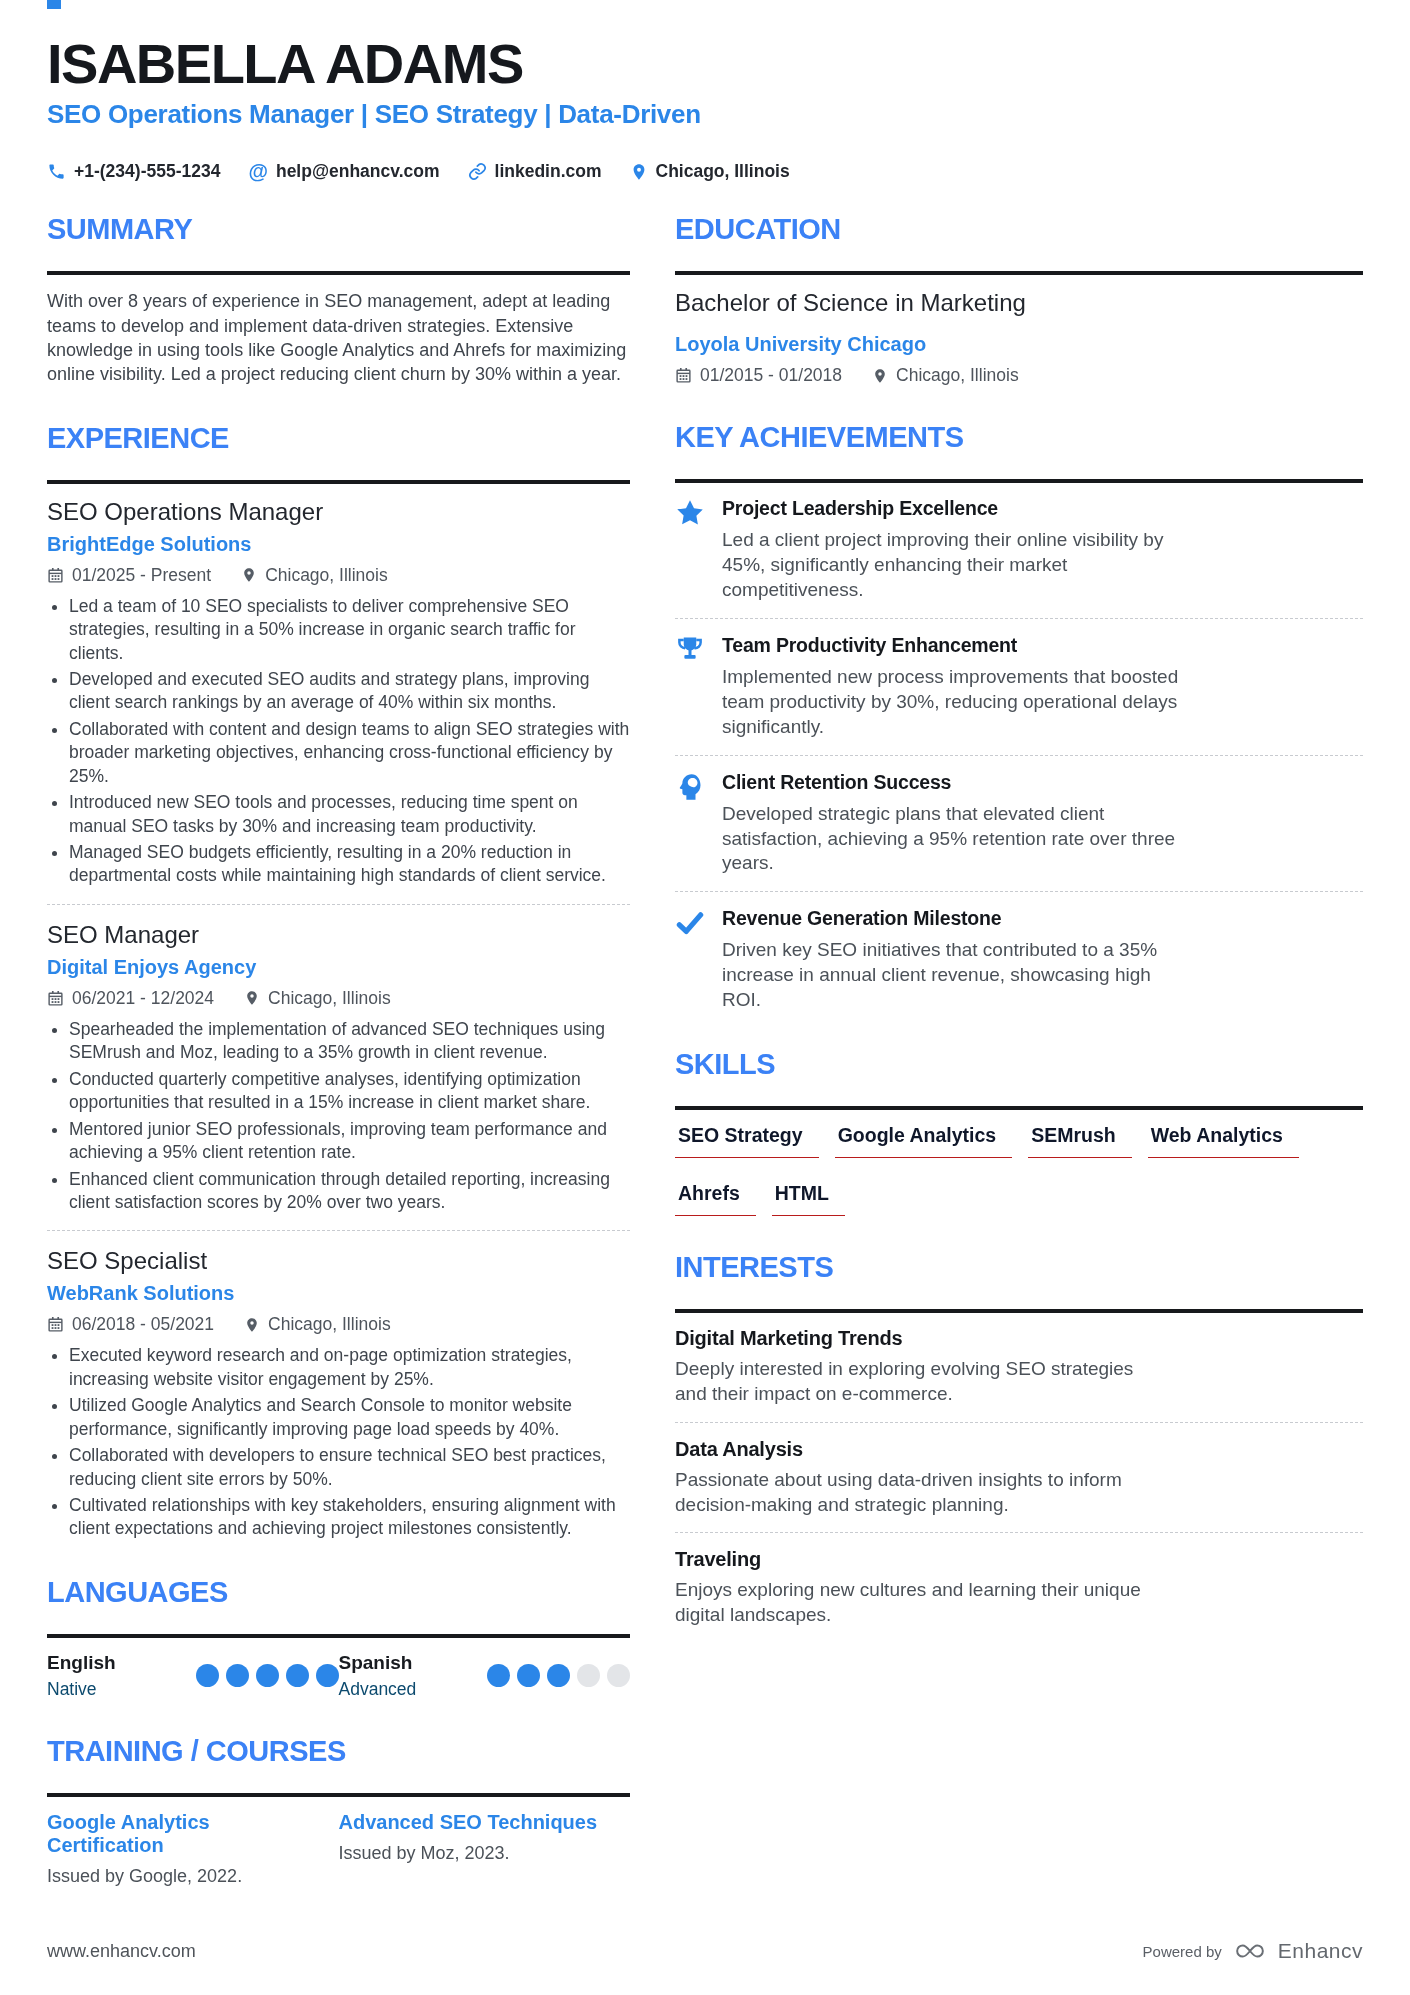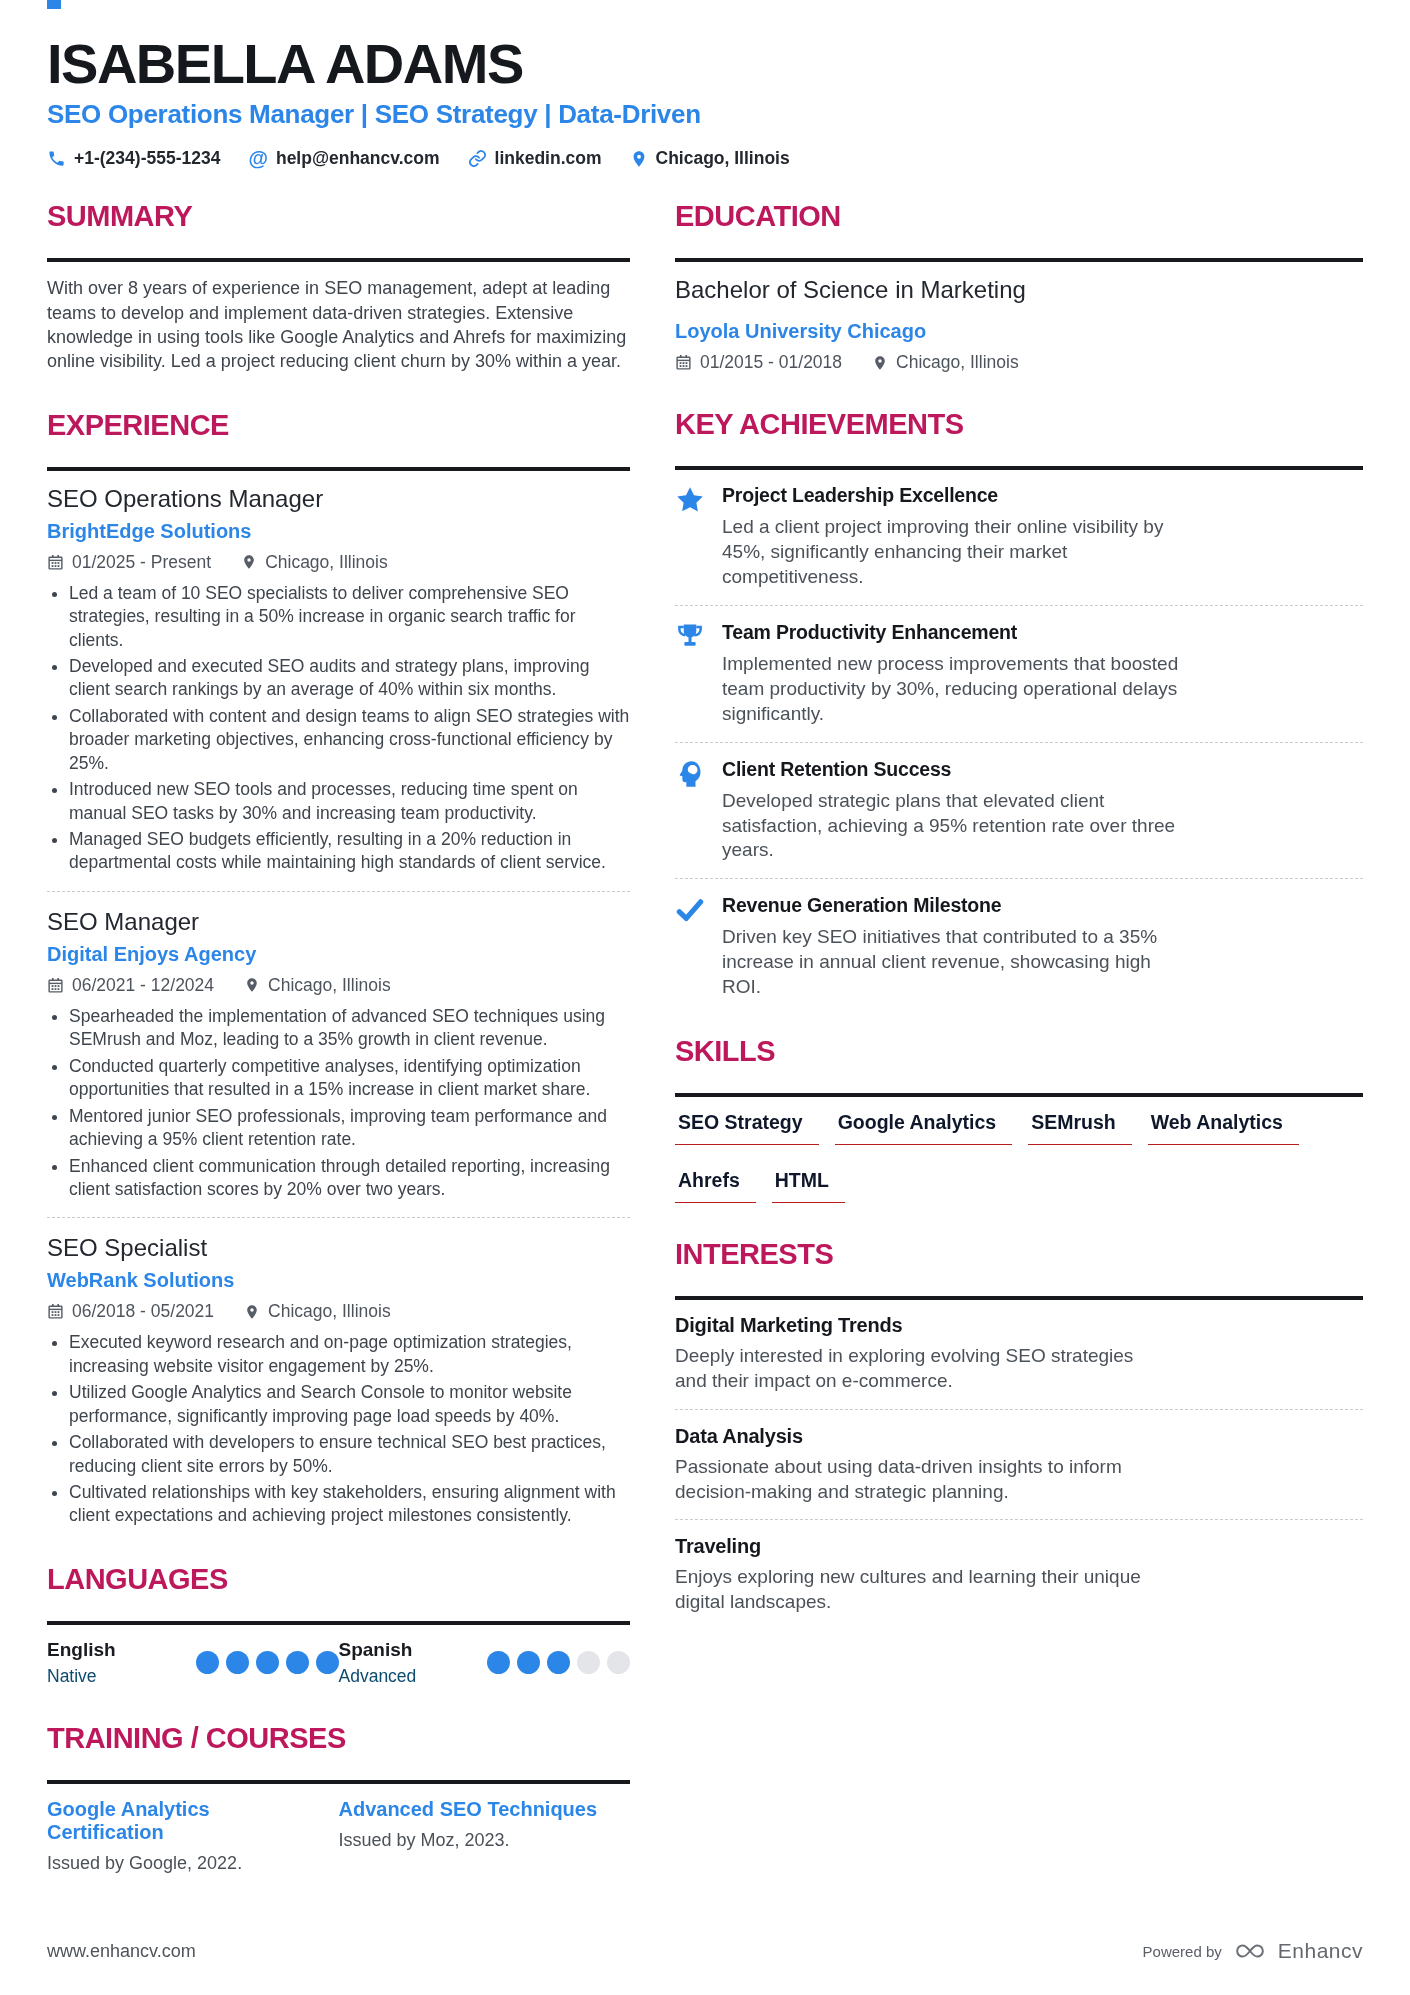--- a/index.html
+++ b/index.html
@@ -8,33 +8,33 @@
     width:1410px; height:1995px; position:relative;
     background:#ffffff; font-family:"Liberation Sans", sans-serif;
     color:#23272e; overflow:hidden;
   }
   .page { padding:34px 47px 0 47px; }
   .top-marker { position:absolute; left:47px; top:0; width:14px; height:9px; background:#2b86e8; }
 
   
   .name { font-size:56px; font-weight:700; letter-spacing:-1.5px; color:#15181d; line-height:1.08; }
   .headline { font-size:26px; font-weight:700; color:#2b86e8; letter-spacing:-0.3px; margin-top:5px; }
-  .contact { display:flex; align-items:center; gap:28px; margin-top:17px; font-size:17.5px; font-weight:700; color:#23272e; }
+  .contact { display:flex; align-items:center; gap:28px; margin-top:30px; font-size:17.5px; font-weight:700; color:#23272e; }
   .c-item { display:flex; align-items:center; gap:8px; }
   .blue-ic { color:#2b86e8; display:inline-flex; }
   .gray-ic { color:#565d66; display:inline-flex; }
   .at-glyph { color:#2b86e8; font-size:20px; font-weight:700; }
 
   
   .columns { display:flex; gap:45px; margin-top:30px; }
   .col-left { width:583px; flex:none; }
   .col-right { flex:1; min-width:0; }
 
   .section { margin-bottom:35px; }
-  h2.sec { font-size:29px; font-weight:700; color:#be185d; letter-spacing:-0.5px;
+  h2.sec { font-size:29px; font-weight:700; color:#3b82f6; letter-spacing:-0.5px;
            margin:0 0 14px 0; padding-bottom:25px; border-bottom:4px solid #17191c; }
 
   .body-text { font-size:18px; color:#3f454d; line-height:1.35; }
 
   
   .job-title { font-size:24px; font-weight:400; color:#23272e; }
   .company { font-size:20px; font-weight:700; color:#2b86e8; margin-top:7px; }
   .meta { display:flex; gap:30px; align-items:center; margin-top:9px; font-size:17.5px; color:#4e545c; }
   .m-item { display:flex; align-items:center; gap:8px; }
   ul.bullets { margin:9px 0 0 0; padding-left:22px; font-size:17.5px; color:#3f454d; line-height:1.34; }

